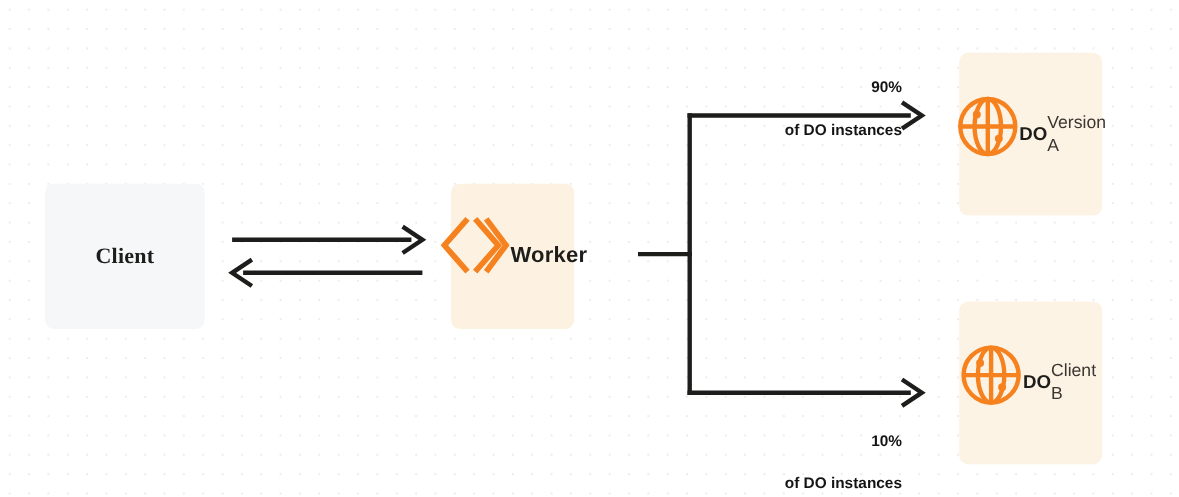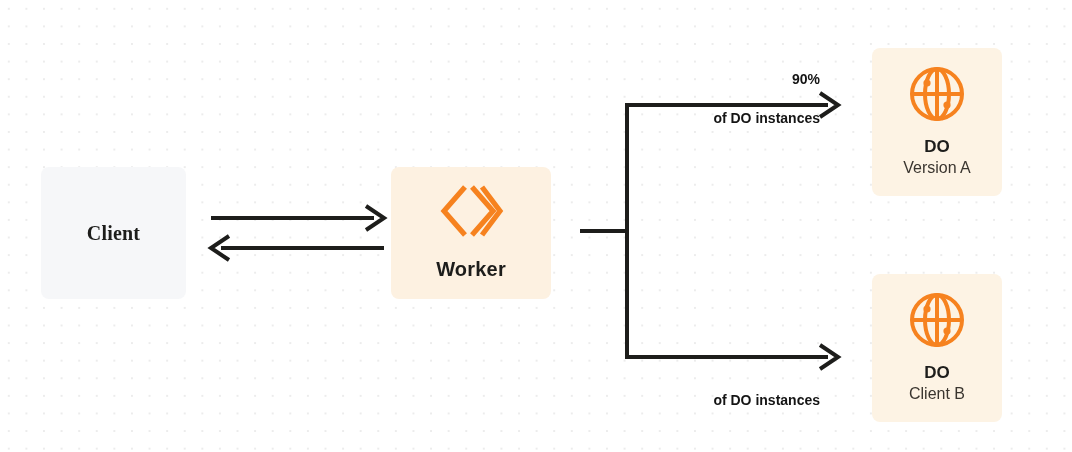--- a/index.html
+++ b/index.html
@@ -19,37 +19,36 @@
     height: 452px;
     background-color: #ffffff;
     background-image: radial-gradient(#ececec 1.15px, transparent 1.2px);
     background-size: 17.6px 17.6px;
     background-position: 0px 0px;
   }
   .node {
     position: absolute;
     box-sizing: border-box;
     display: flex;
-    flex-direction: column;
     align-items: center;
     justify-content: center;
     border-radius: 8px;
   }
   #node-client {
     left: 41px;
     top: 167px;
     width: 145px;
     height: 132px;
     background-color: #f6f7f9;
     font-family: Liberation Serif, serif;
   }
   #node-worker {
-    left: 391px;
+    left: 410px;
     top: 167px;
-    width: 160px;
+    width: 112px;
     height: 132px;
     background-color: #fdf1e1;
     padding-bottom: 2px;
   }
   #node-do-a {
     left: 872px;
     top: 48px;
     width: 130px;
     height: 148px;
     background-color: #fdf3e4;
@@ -197,16 +196,17 @@
     </span>
     <span class="node-title-sm">DO</span>
     <span class="node-sub">Client B</span>
   </div>
 
   <div class="edge-label" id="label-top">
     <div>90%</div>
     <div>of DO instances</div>
   </div>
   <div class="edge-label" id="label-bottom">
+    <div>10%</div>
     <div>of DO instances</div>
   </div>
 
 </div>
 
 </body></html>

